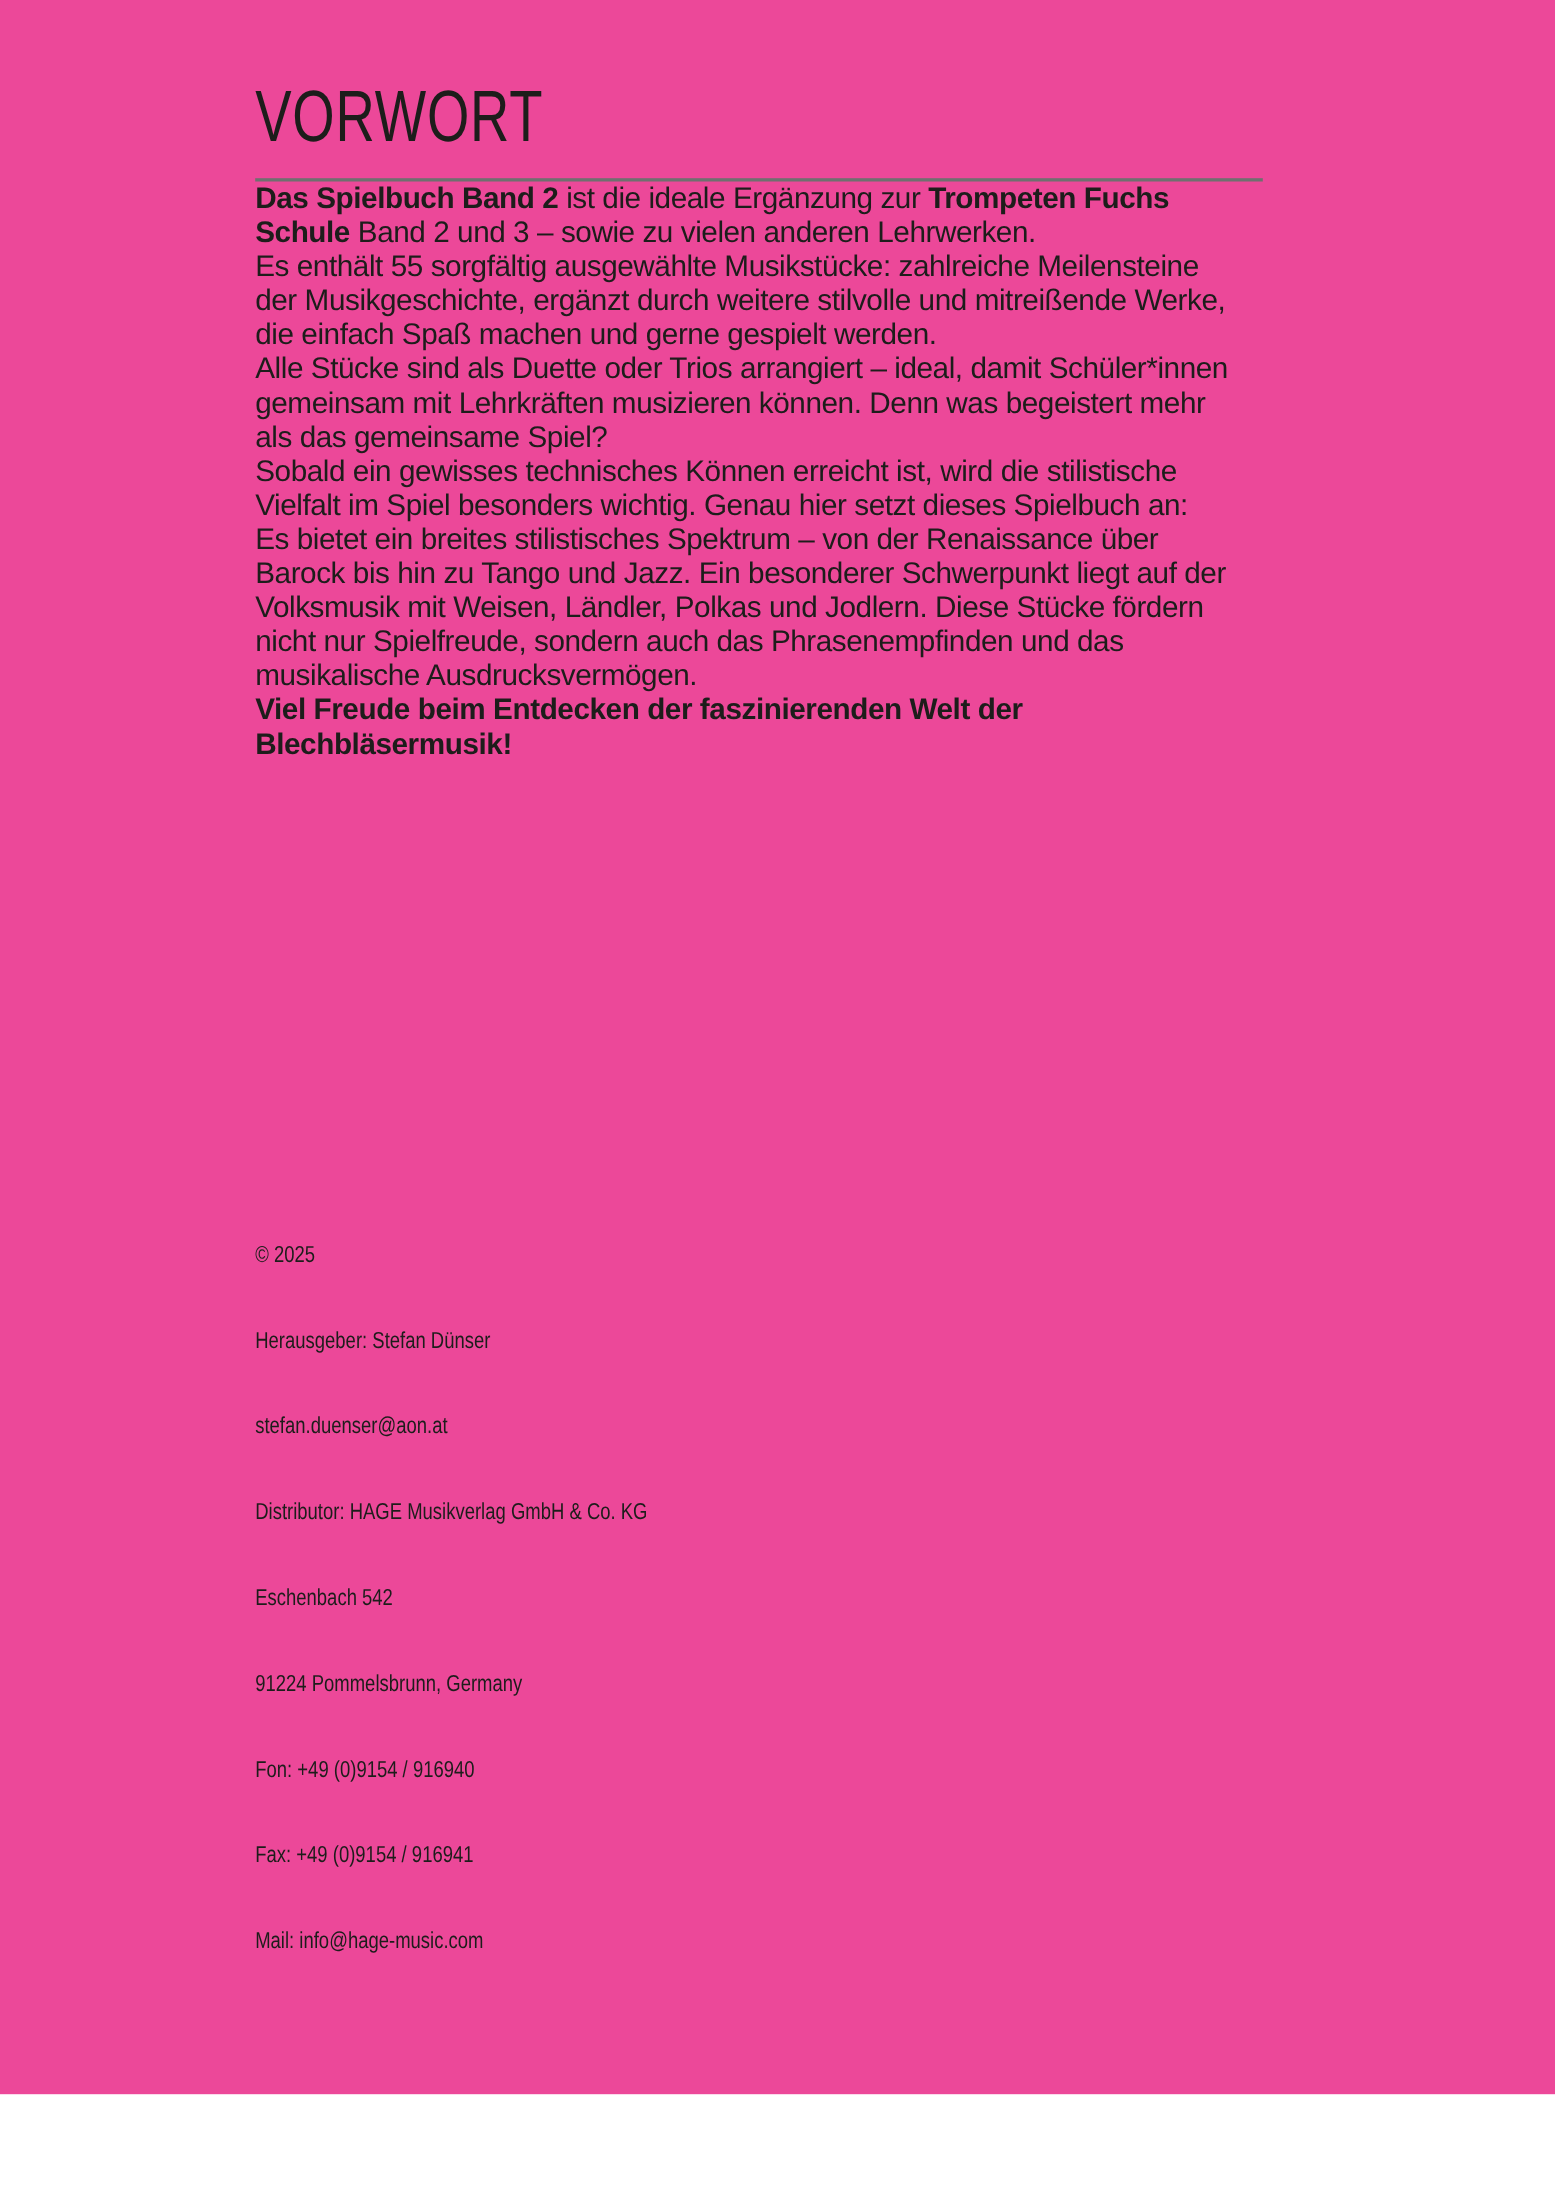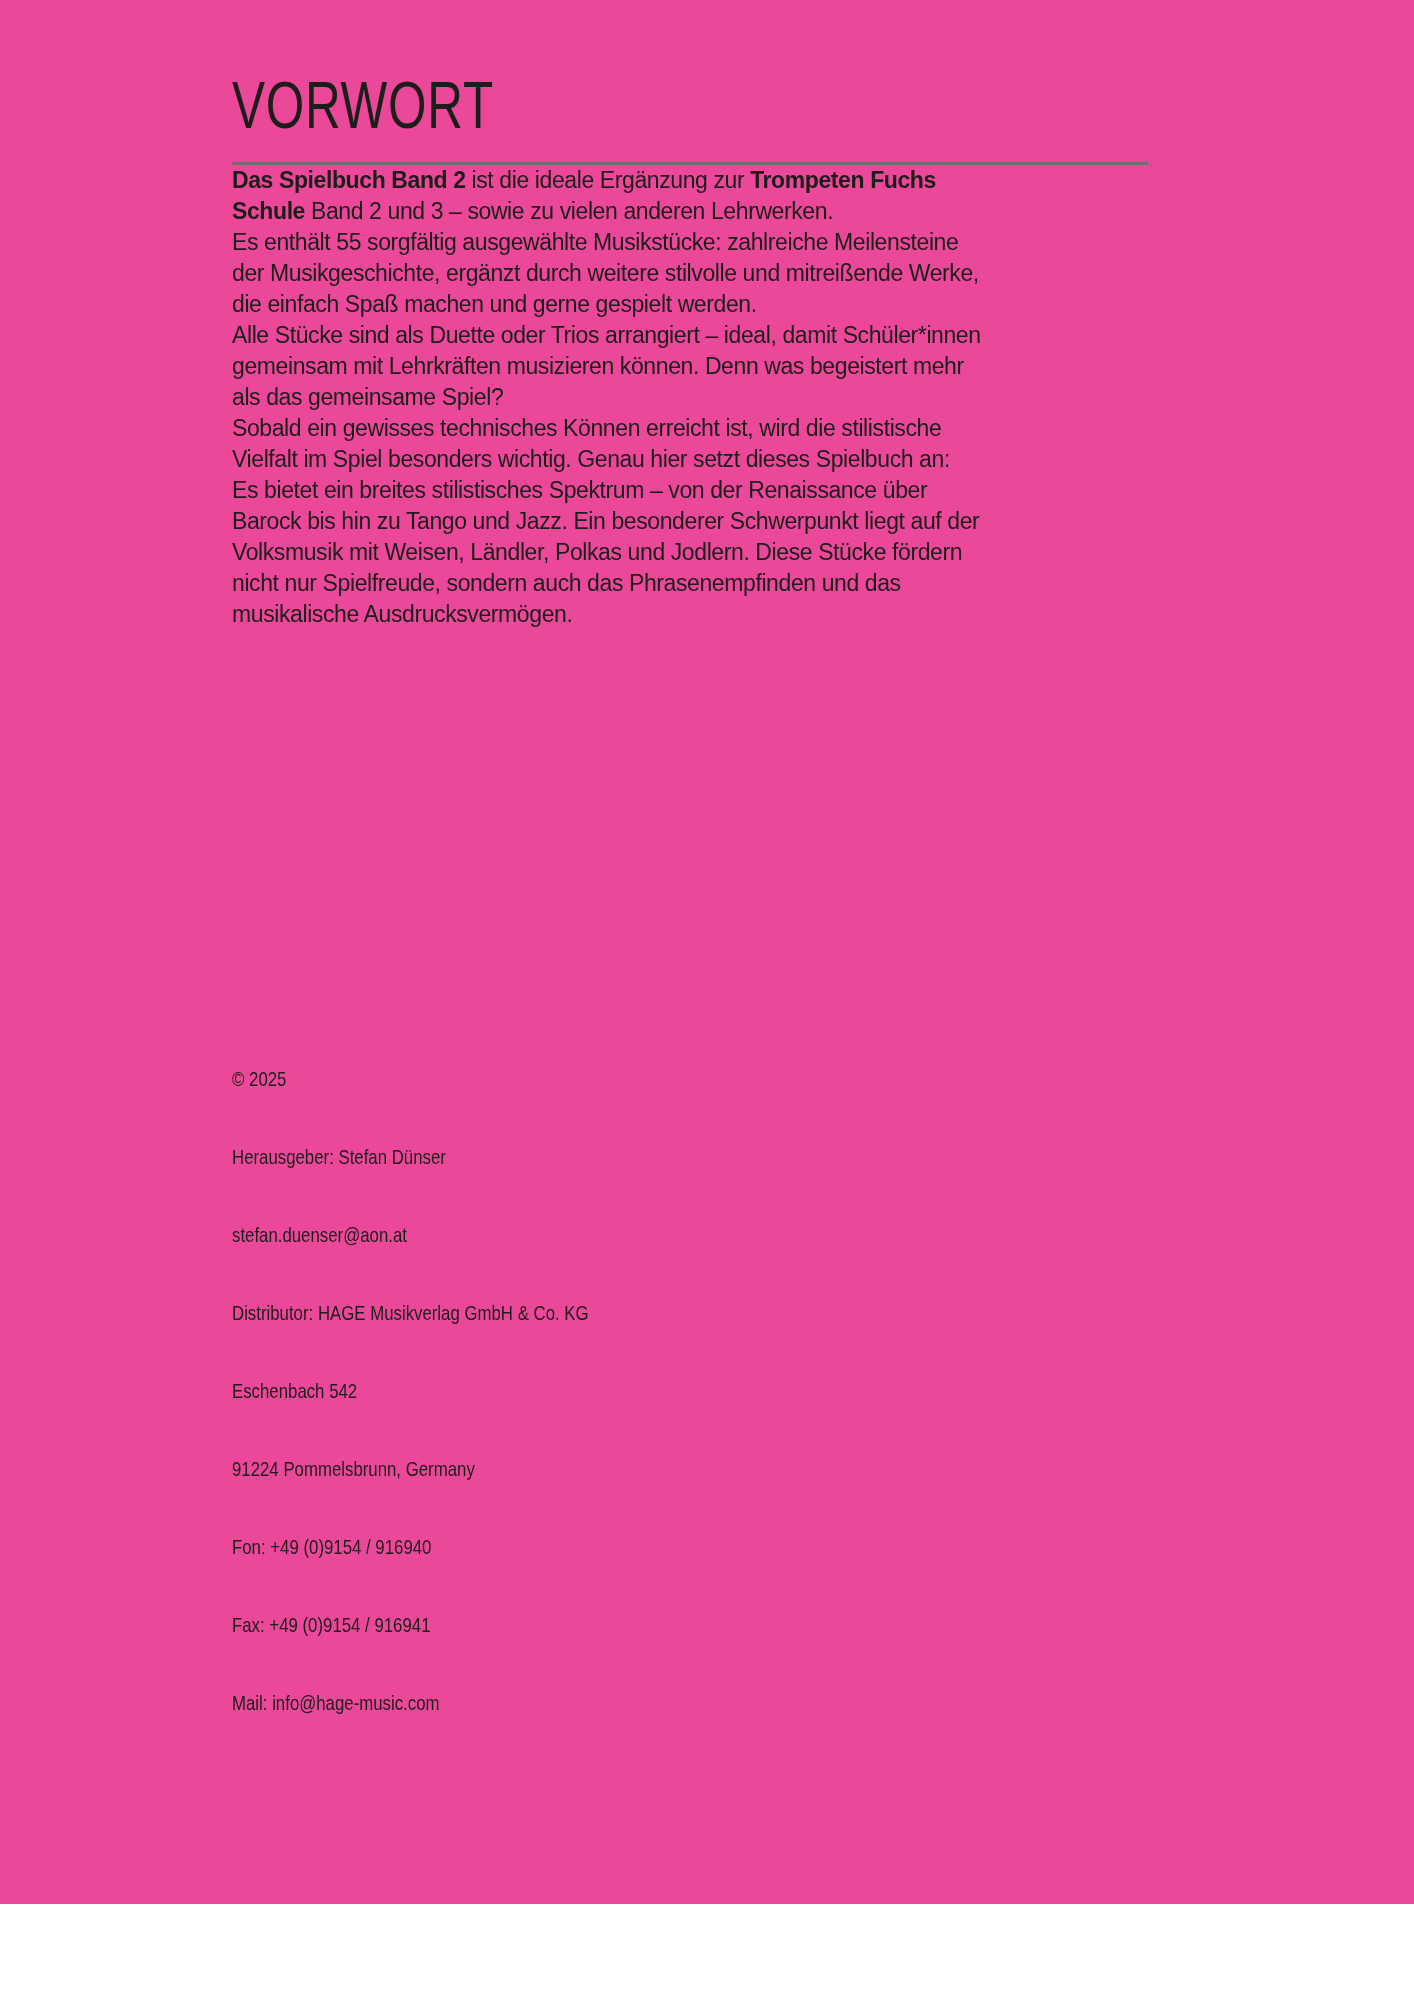--- a/index.html
+++ b/index.html
@@ -30,21 +30,21 @@
     white-space:pre;
   }
   .rule{
     margin-top:24px;
     width:916px;
     height:3px;
     background:#6f6f6f;
   }
   p.body{
     margin:0;
-    font-size:23px;
+    font-size:27px;
     line-height:31px;
     letter-spacing:-0.4px;
     white-space:pre;
     color:#1d1d1b;
   }
   p.body b{font-weight:700;}
   .p-intro{margin-top:63px;}
   .p-style{margin-top:49px;}
   .p-ensemble{margin-top:57px;}
   .p-closing{margin-top:41px;font-weight:700;}
@@ -78,20 +78,22 @@
     <p class="body p-ensemble"><span>Alle Stücke sind als Duette oder Trios arrangiert – ideal, damit Schüler*innen
 gemeinsam mit Lehrkräften musizieren können. Denn was begeistert mehr
 als das gemeinsame Spiel?</span></p>
     <p class="body p-style"><span>Sobald ein gewisses technisches Können erreicht ist, wird die stilistische
 Vielfalt im Spiel besonders wichtig. Genau hier setzt dieses Spielbuch an:
 Es bietet ein breites stilistisches Spektrum – von der Renaissance über
 Barock bis hin zu Tango und Jazz. Ein besonderer Schwerpunkt liegt auf der
 Volksmusik mit Weisen, Ländler, Polkas und Jodlern. Diese Stücke fördern
 nicht nur Spielfreude, sondern auch das Phrasenempfinden und das
 musikalische Ausdrucksvermögen.</span></p>
+    <p class="body p-closing"><b>Viel Freude beim Entdecken der faszinierenden Welt der
+Blechbläsermusik!</b></p>
 
     <div class="imprint">
 
       <div class="iblock">
         <div>© 2025</div>
         <div>Herausgeber: Stefan Dünser</div>
         <div>stefan.duenser@aon.at</div>
         <div>Distributor: HAGE Musikverlag GmbH &amp; Co. KG</div>
         <div>Eschenbach 542</div>
         <div>91224 Pommelsbrunn, Germany</div>

